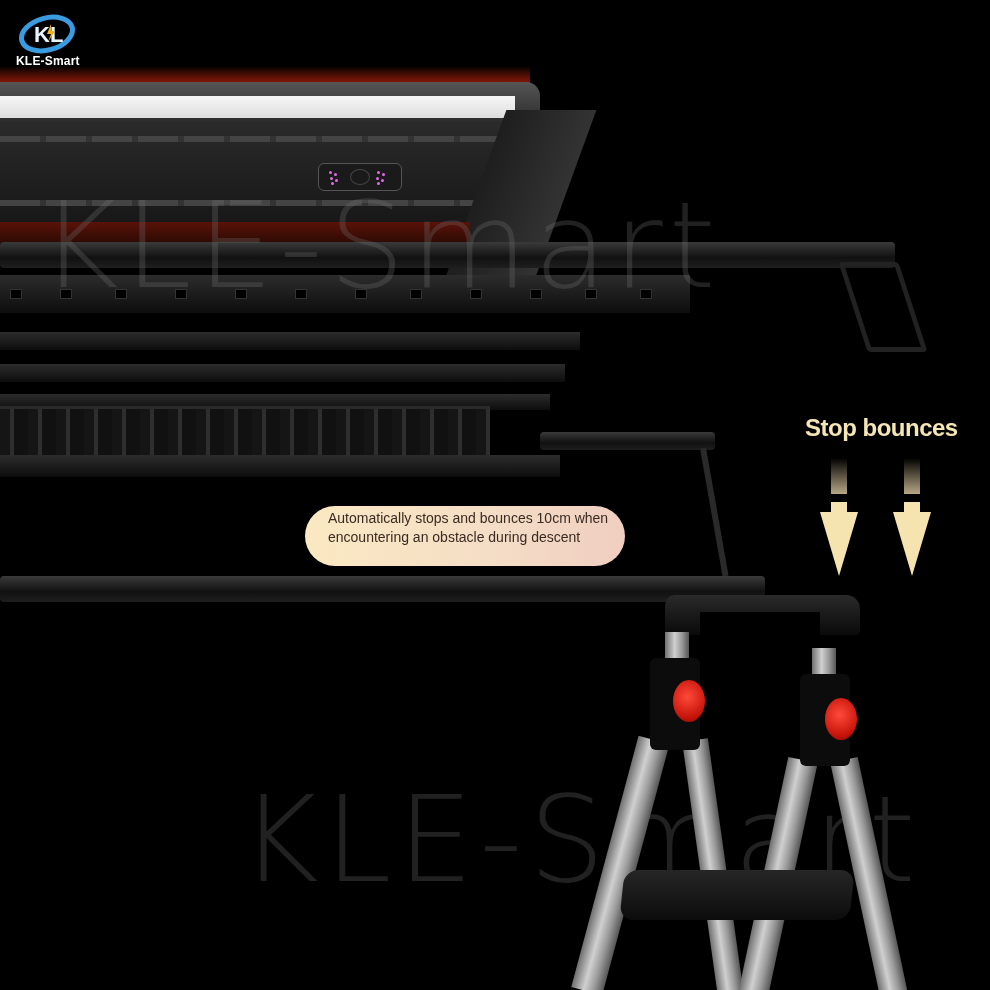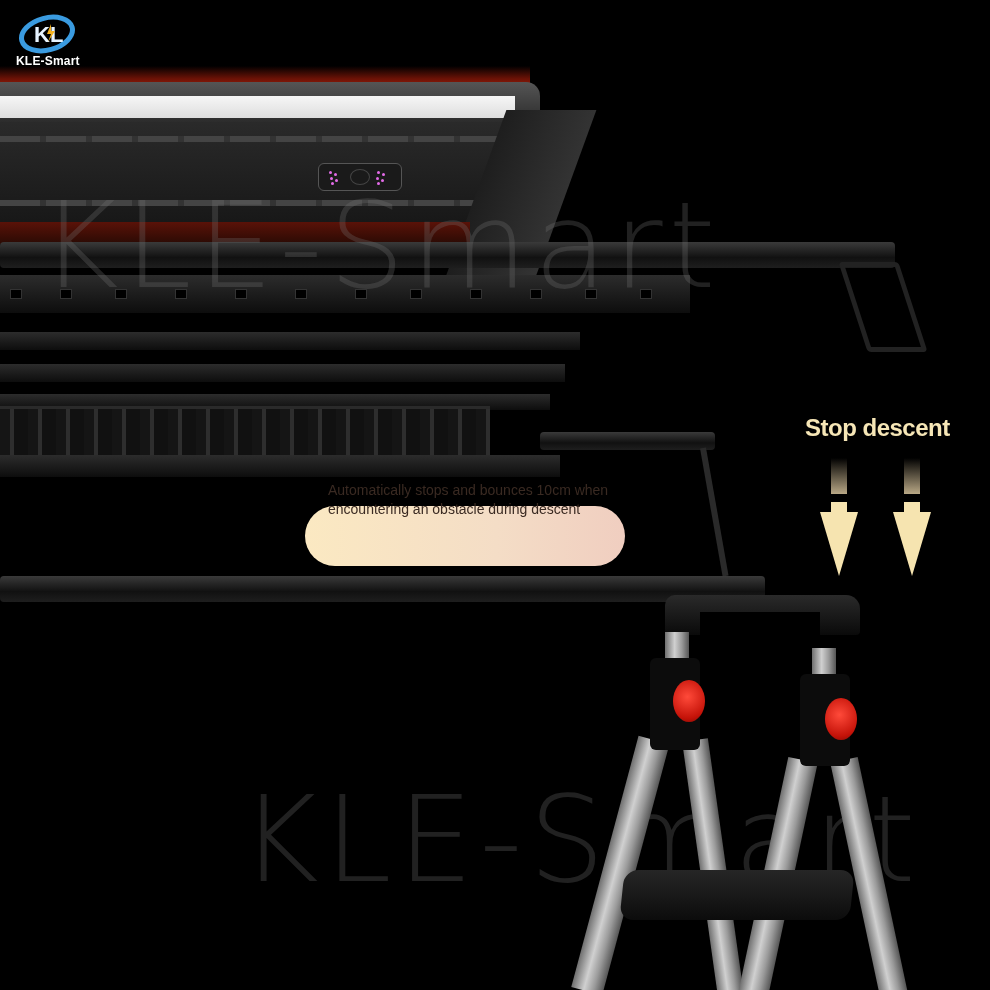--- a/index.html
+++ b/index.html
@@ -13,21 +13,21 @@
   .rack-body{left:0;top:122px;width:520px;height:110px;background:linear-gradient(#2a2a2a,#161616);}
   .vent{left:0;width:500px;height:6px;background:repeating-linear-gradient(90deg,#444 0 40px,#333 40px 46px);}
   .panel{left:318px;top:163px;width:82px;height:26px;border-radius:6px;background:#1a1a1a;border:1px solid #555;}
   .led{width:3px;height:3px;background:#e36be8;border-radius:50%;position:absolute;}
   .red-strip{left:0;top:222px;width:470px;height:22px;background:linear-gradient(#5a1208,#2a0a04);}
   .bar{background:linear-gradient(#3a3a3a,#111 60%,#1e1e1e);border-radius:4px;}
   .rail{background:linear-gradient(#2c2c2c,#0d0d0d);}
   .hole{position:absolute;width:10px;height:8px;background:#000;border:1px solid #333;}
   .watermark{color:rgba(120,120,120,0.28);font-size:120px;letter-spacing:6px;font-family:"DejaVu Sans",sans-serif;font-weight:300;}
   .callout{left:305px;top:506px;width:320px;height:60px;border-radius:30px;background:linear-gradient(90deg,#fbe9c2,#f4ddc6 60%,#f0cec0);}
-  .callout-text{left:328px;top:481px;width:290px;color:#3a2a22;font-size:14px;line-height:19px;}
+  .callout-text{left:328px;top:509px;width:290px;color:#3a2a22;font-size:14px;line-height:19px;}
   .stop-label{left:805px;top:414px;color:#f6e6b6;font-size:24px;font-weight:bold;letter-spacing:-0.5px;}
   .arrow-stem{width:16px;height:36px;background:linear-gradient(#000,#b9a886);}
   .arrow-head{width:0;height:0;border-left:19px solid transparent;border-right:19px solid transparent;border-top:64px solid #f6e4b0;}
   .arrow-neck{width:16px;height:10px;background:#f6e4b0;}
   .leg{background:linear-gradient(90deg,#6f6f6f,#d0d0d0 40%,#9a9a9a 70%,#555);}
   .joint{background:#0c0c0c;border-radius:6px;}
   .red-knob{background:radial-gradient(circle at 45% 40%,#ff4a3a,#c41208 70%,#7a0a04);border-radius:50%;}
 </style>
 </head>
 <body>
@@ -93,21 +93,21 @@
 <div class="abs bar" style="left:540px;top:432px;width:175px;height:18px;"></div>
 <div class="abs" style="left:700px;top:448px;width:6px;height:130px;background:#2a2a2a;transform:rotate(-10deg);transform-origin:top;"></div>
 
 <div class="abs watermark" style="left:40px;top:176px;">KLE-Smart</div>
 
 <div class="abs bar" style="left:0;top:576px;width:765px;height:26px;"></div>
 
 <div class="abs callout"></div>
 <div class="abs callout-text">Automatically stops and bounces 10cm when encountering an obstacle during descent</div>
 
-<div class="abs stop-label">Stop descent</div>
+<div class="abs stop-label">Stop bounces</div>
 
 <div class="abs" style="left:820px;top:458px;width:38px;">
   <div class="arrow-stem" style="margin-left:11px;"></div>
   <div style="height:8px;"></div>
   <div class="arrow-neck" style="margin-left:11px;"></div>
   <div class="arrow-head"></div>
 </div>
 <div class="abs" style="left:893px;top:458px;width:38px;">
   <div class="arrow-stem" style="margin-left:11px;"></div>
   <div style="height:8px;"></div>

